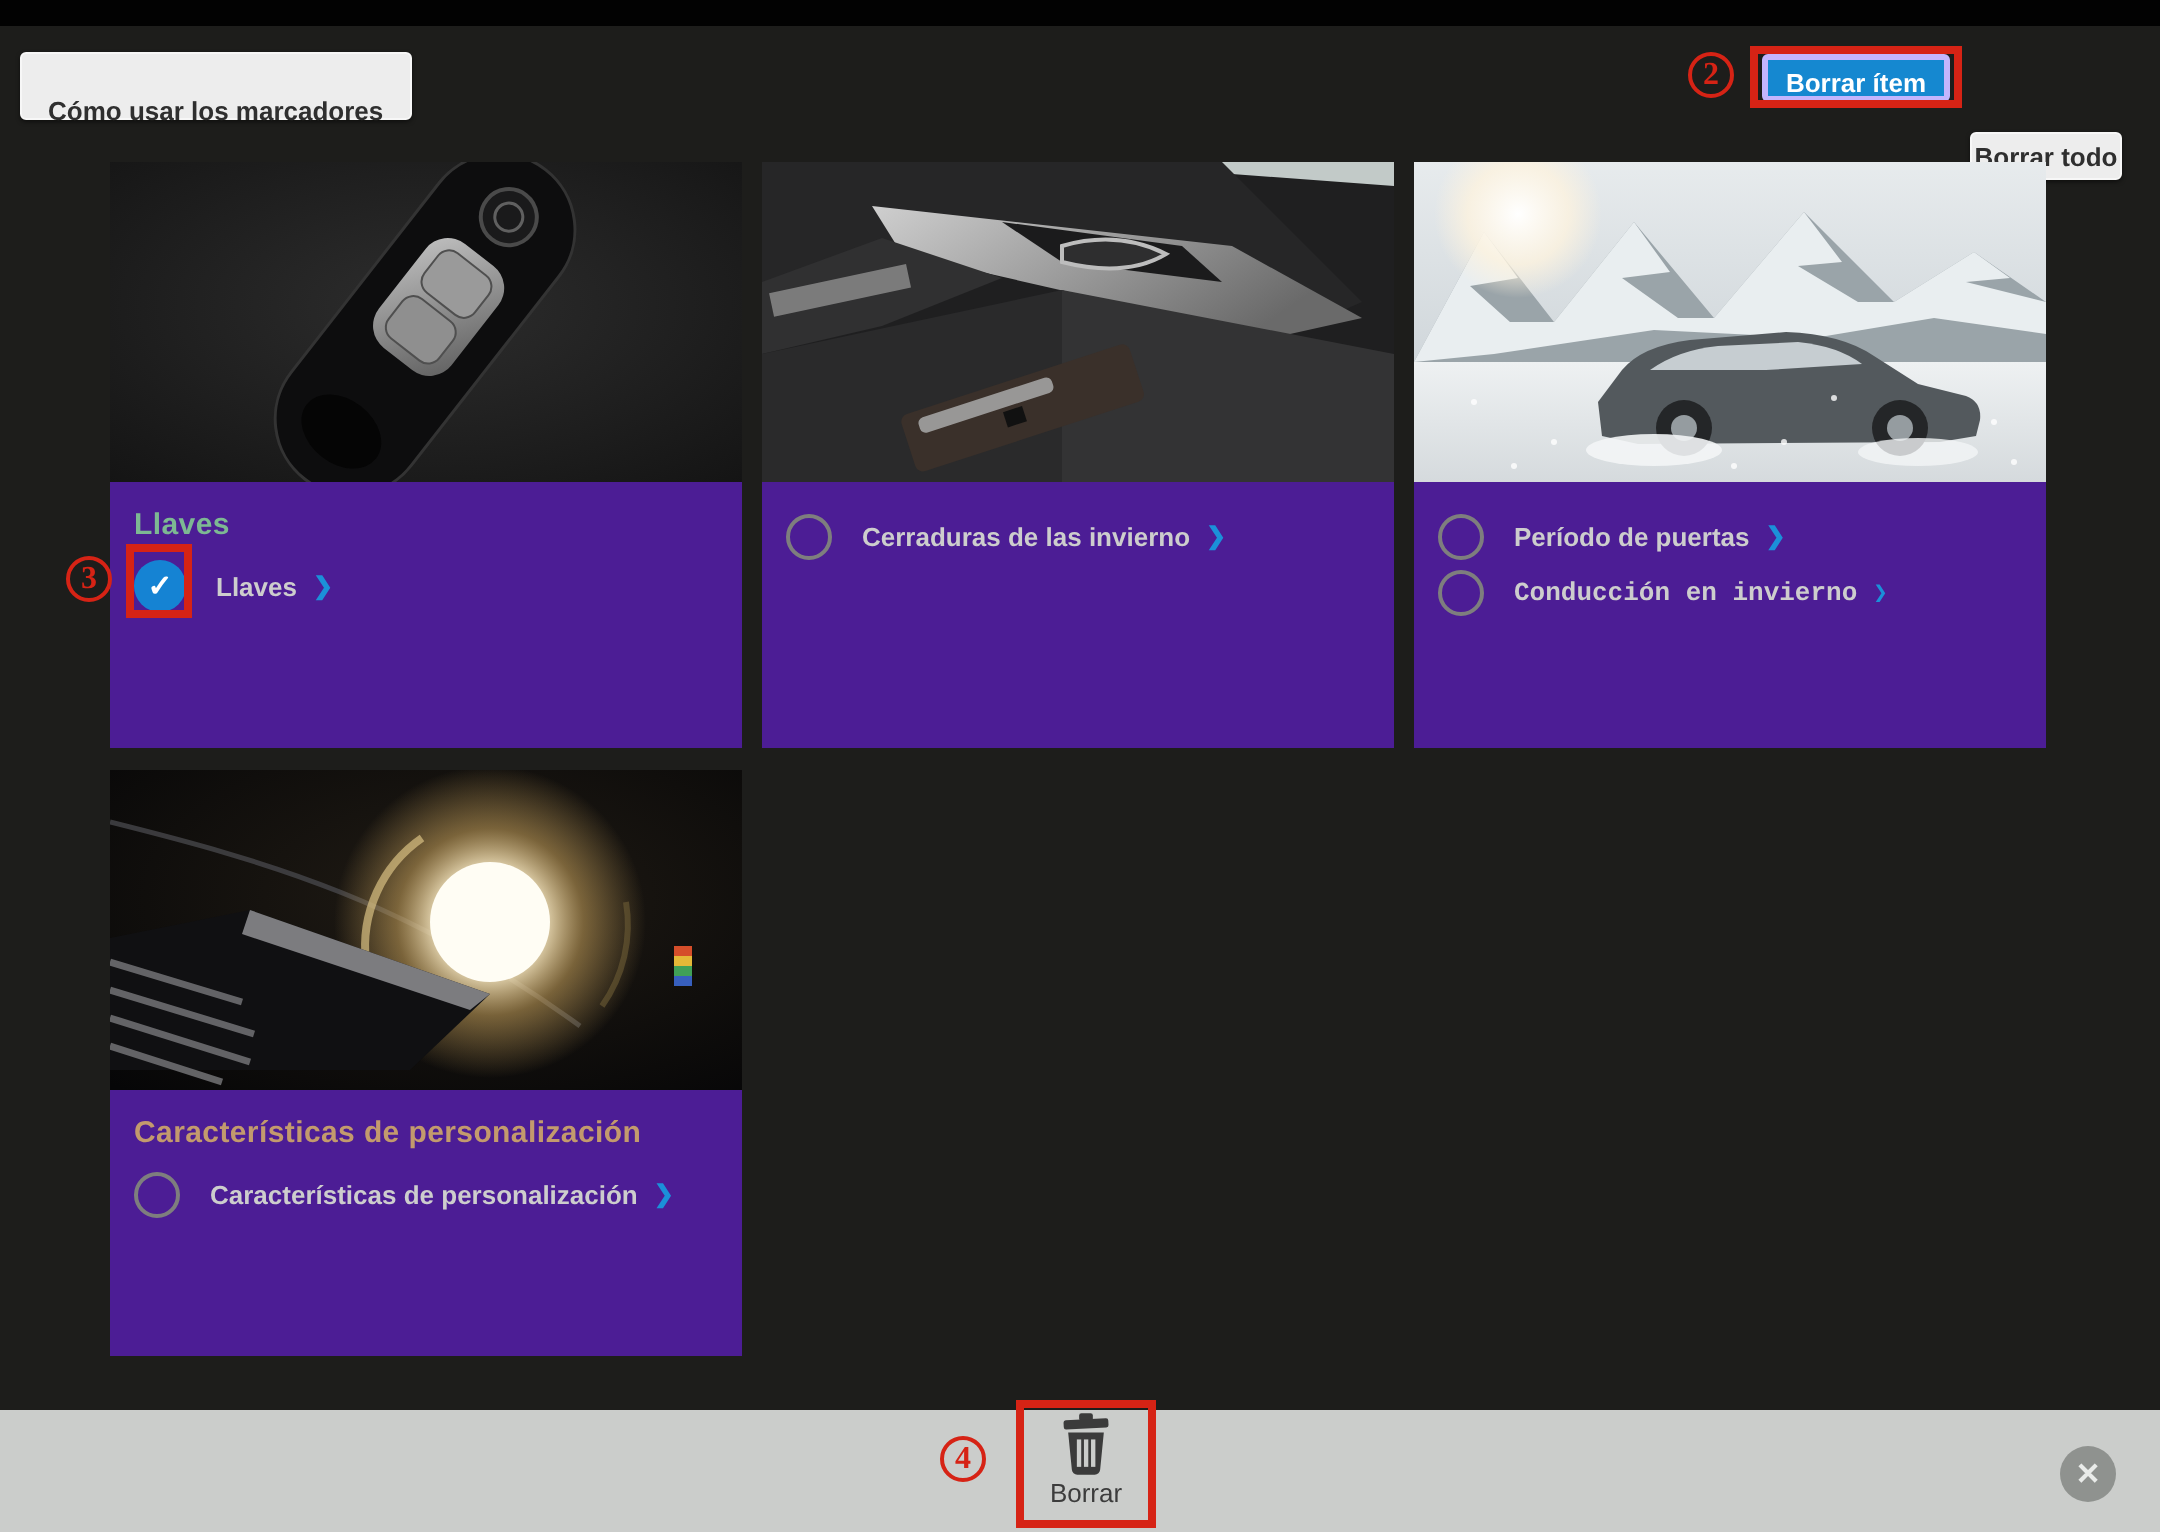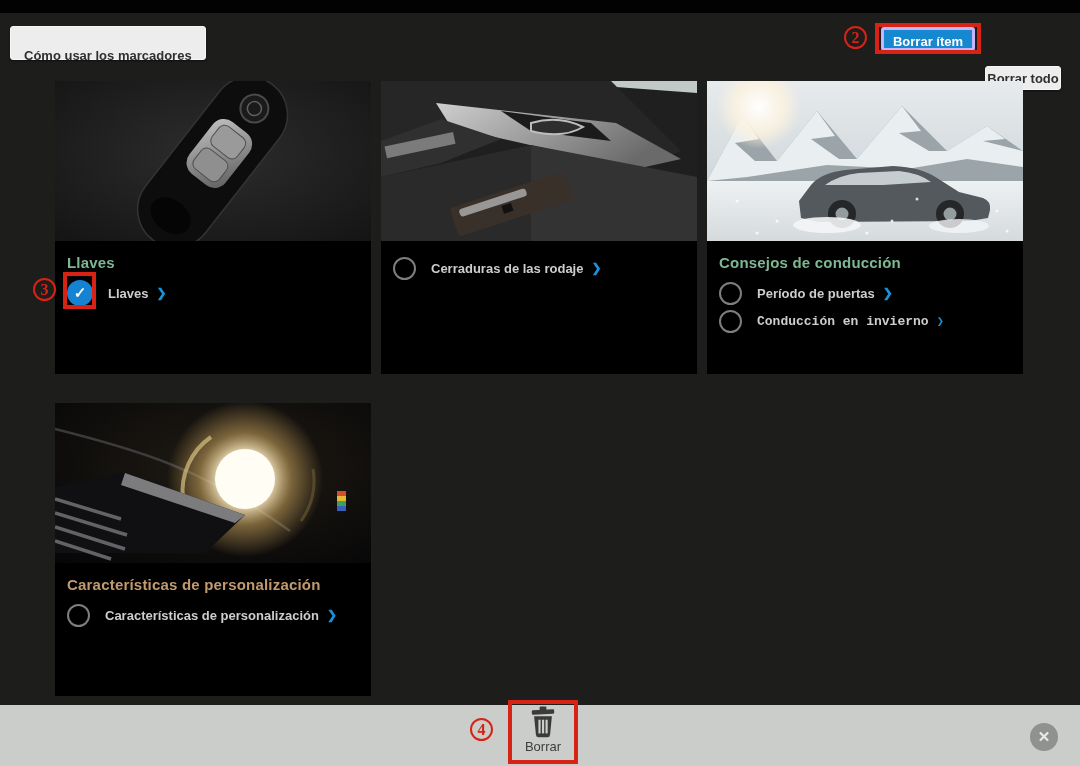--- a/index.html
+++ b/index.html
@@ -15,21 +15,21 @@
     position:absolute;height:25px;line-height:25px;border-radius:3px;
     font-size:13px;font-weight:700;text-align:center;cursor:pointer;
     box-sizing:border-box;
   }
   .btn-light{background:#ededed;color:#2f2f2f;border:1px solid #f7f7f7;box-shadow:0 1px 2px rgba(0,0,0,.5);}
   .btn-help{left:10px;top:26px;padding:16px 13px;}
   .btn-blue{left:881px;top:27px;width:94px;height:24px;line-height:24px;background:#1588d0;color:#ffffff;border:3px solid #c4b5fd;}
   .btn-all{left:985px;top:27px;width:76px;height:24px;line-height:24px;margin-top:39px;}
 
   
-  .card{position:absolute;width:316px;height:293px;background:#000000;}
+  .card{position:absolute;width:316px;height:293px;background:#4c1d95;}
   .card-img{width:316px;height:160px;overflow:hidden;position:relative;background:#151515;}
   .card-img svg{display:block;}
   .card-body{padding:14px 12px 0 12px;}
   .card-title{margin:0 0 9px 0;font-size:15px;line-height:16px;font-weight:700;color:#7db893;letter-spacing:.2px;}
   .card-title.tan{color:#c39a6d;}
   .item-row{display:flex;align-items:center;min-height:26px;}
   .item-row + .item-row{margin-top:2px;font-family:Liberation Mono, monospace;}
   .check{flex:0 0 auto;box-sizing:border-box;}
   .unchecked{width:23px;height:23px;border:2px solid #7e7e7e;border-radius:50%;background:transparent;}
   .checked{width:26px;height:26px;border-radius:50%;background:#1583d3;display:flex;align-items:center;justify-content:center;color:#fff;font-size:15px;font-weight:700;}
@@ -130,21 +130,21 @@
       <g transform="rotate(-18 130 122)">
         <rect x="70" y="108" width="120" height="30" rx="4" fill="#3a302a"></rect>
         <rect x="78" y="112" width="70" height="8" rx="3" fill="#a9a9a9" opacity="0.85"></rect>
         <rect x="120" y="122" width="10" height="8" fill="#111"></rect>
       </g>
     </svg>
   </div>
   <div class="card-body">
     <div class="item-row">
       <span class="check unchecked"></span>
-      <span class="item-label">Cerraduras de las rodaje</span>
+      <span class="item-label">Cerraduras de las invierno</span>
       <span class="chev">❯</span>
     </div>
   </div>
 </div>
 
 <div class="card" style="left:707px;top:81px;">
   <div class="card-img">
     <svg width="316" height="160" viewBox="0 0 316 160">
       <defs>
         <linearGradient id="sky" x1="0" y1="0" x2="0" y2="1">
@@ -182,35 +182,34 @@
           <circle cx="160" cy="152" r="1.5"></circle>
         <circle cx="210" cy="118" r="1.5"></circle>
           <circle cx="290" cy="130" r="1.5"></circle>
           <circle cx="300" cy="150" r="1.5"></circle>
         <circle cx="50" cy="152" r="1.5"></circle>
           <circle cx="185" cy="140" r="1.5"></circle>
       </g>
     </svg>
   </div>
   <div class="card-body">
-    <div class="card-title">Consejos de conducción</div>
     <div class="item-row">
       <span class="check unchecked"></span>
       <span class="item-label">Período de puertas</span>
       <span class="chev">❯</span>
     </div>
     <div class="item-row">
       <span class="check unchecked"></span>
       <span class="item-label">Conducción en invierno</span>
       <span class="chev">❯</span>
     </div>
   </div>
 </div>
 
-<div class="card" style="left:55px;top:403px;">
+<div class="card" style="left:55px;top:385px;">
   <div class="card-img">
     <svg width="316" height="160" viewBox="0 0 316 160">
       <defs>
         <radialGradient id="hbg" cx="55%" cy="40%" r="80%">
           <stop offset="0%" stop-color="#201b14"></stop>
             <stop offset="100%" stop-color="#060607"></stop>
         </radialGradient>
         <radialGradient id="glow" cx="50%" cy="50%" r="50%">
           <stop offset="0%" stop-color="#ffffff"></stop>
             <stop offset="30%" stop-color="#fdf2d2"></stop>

